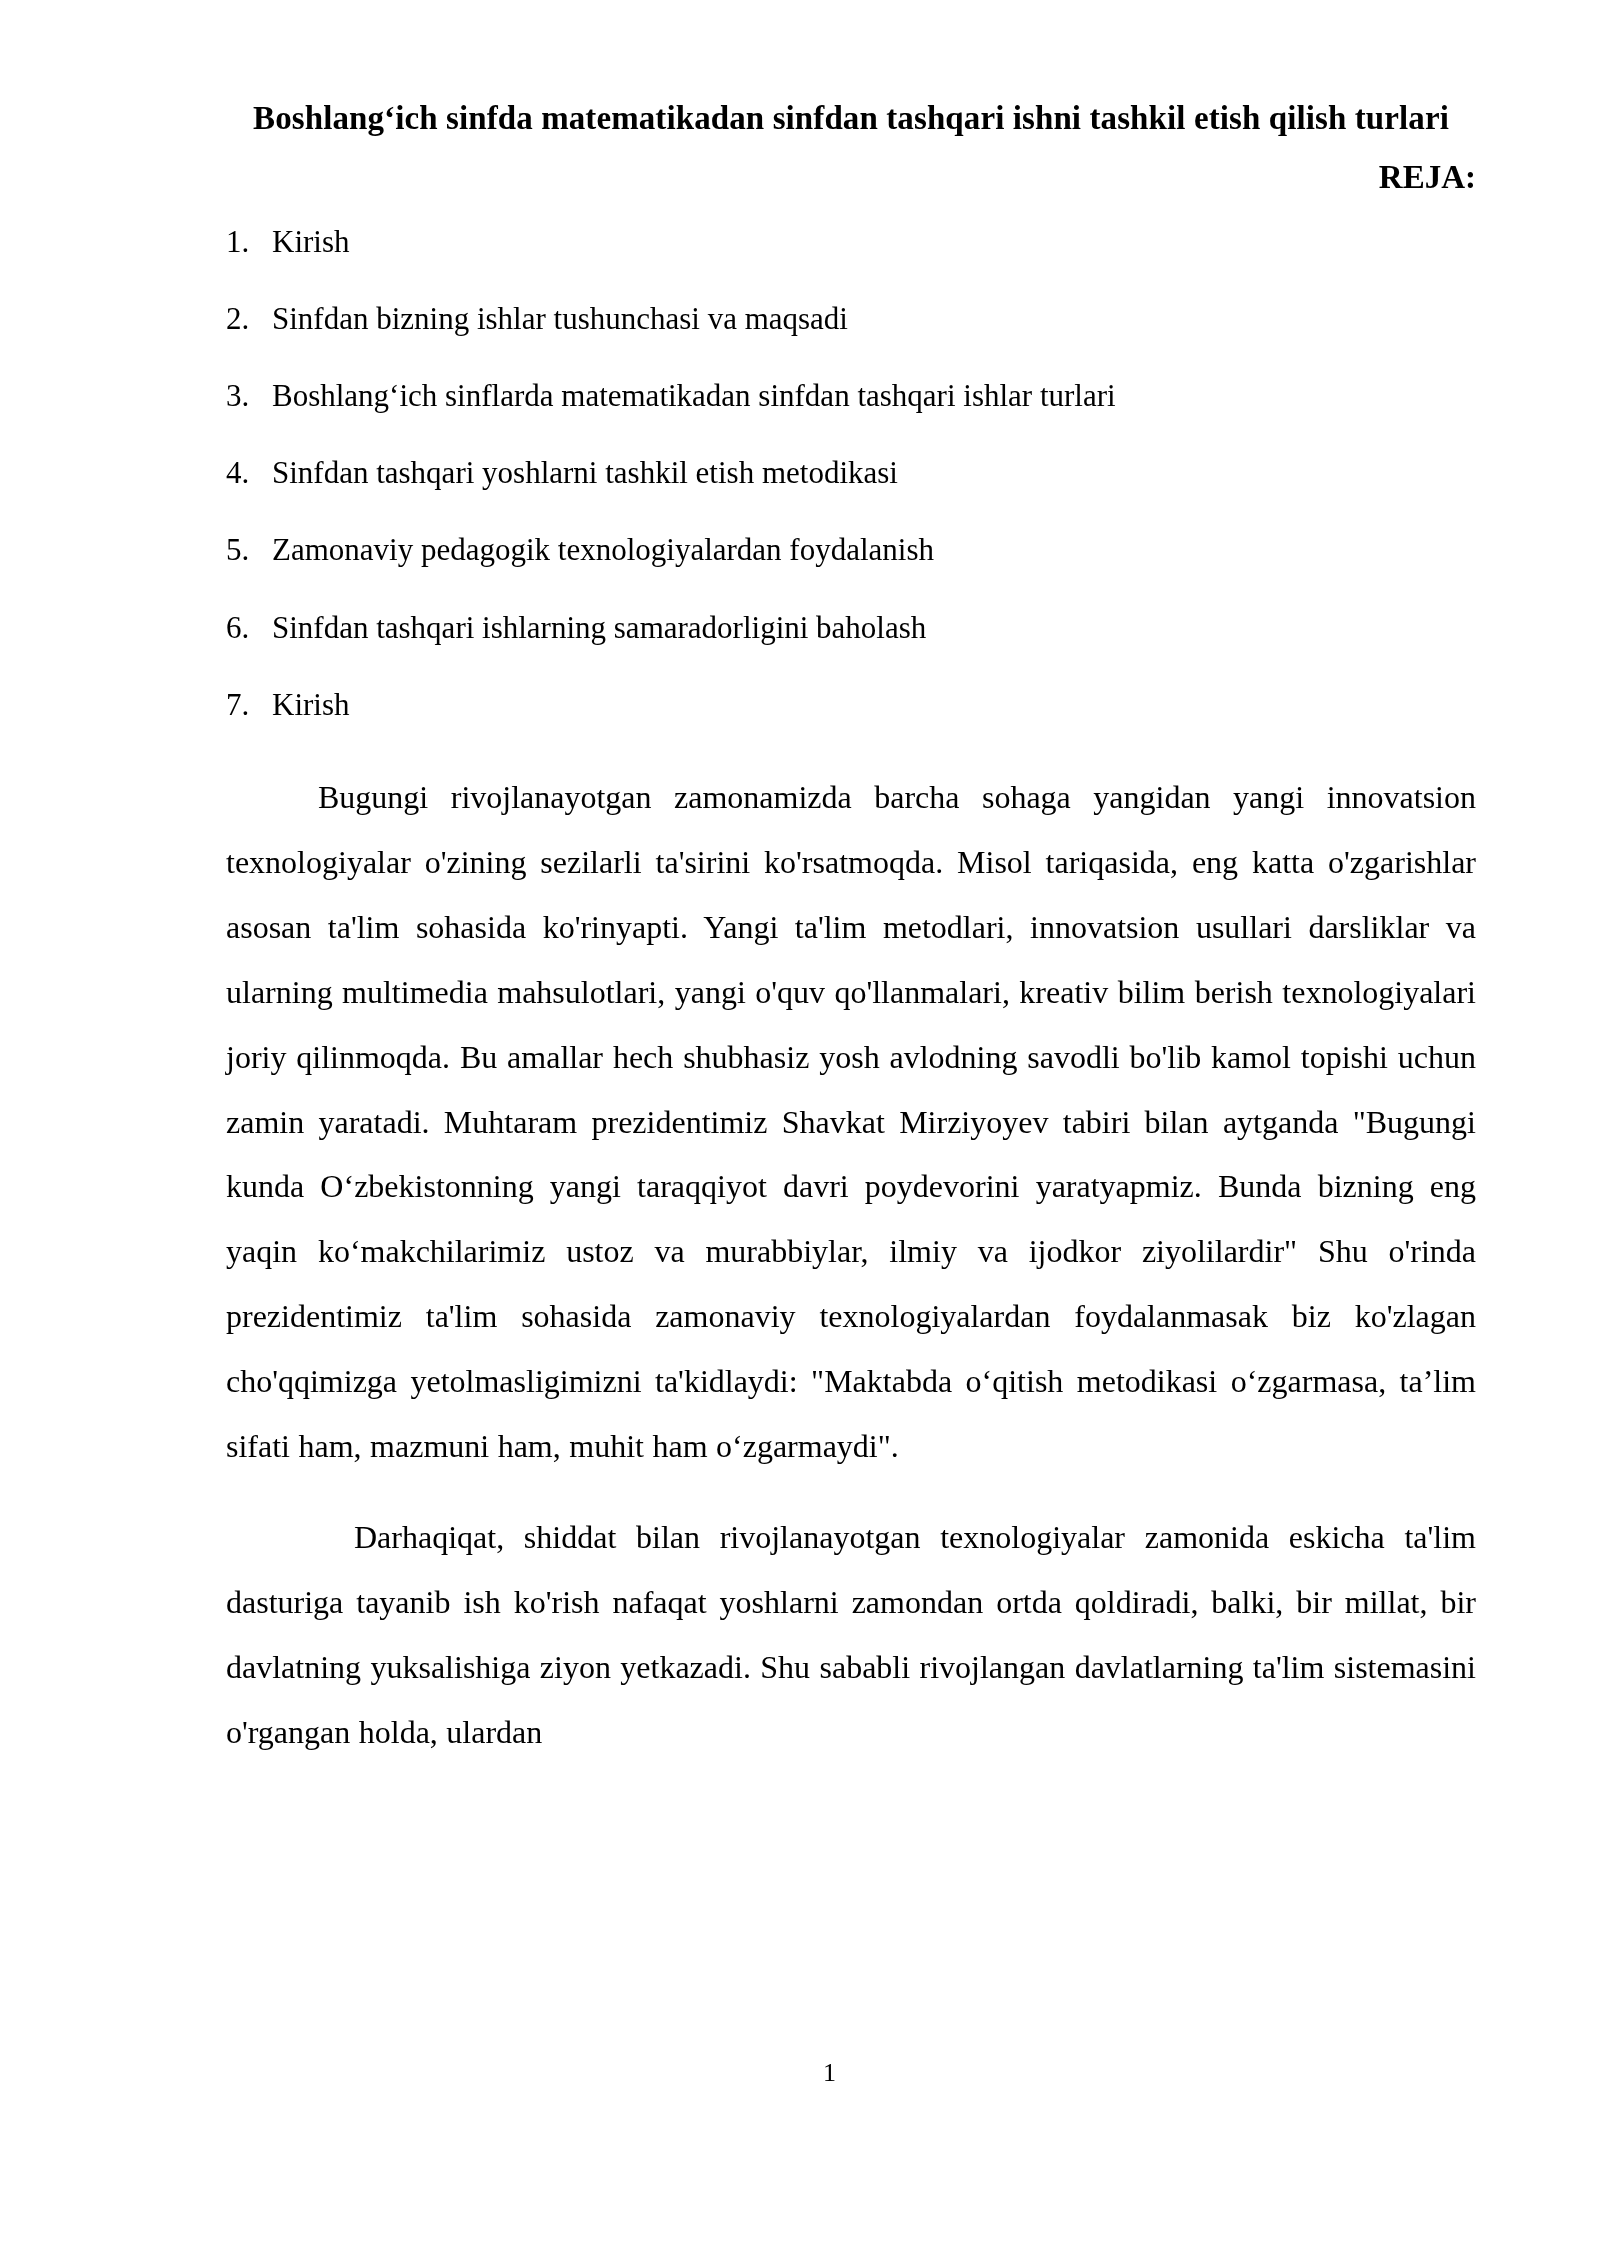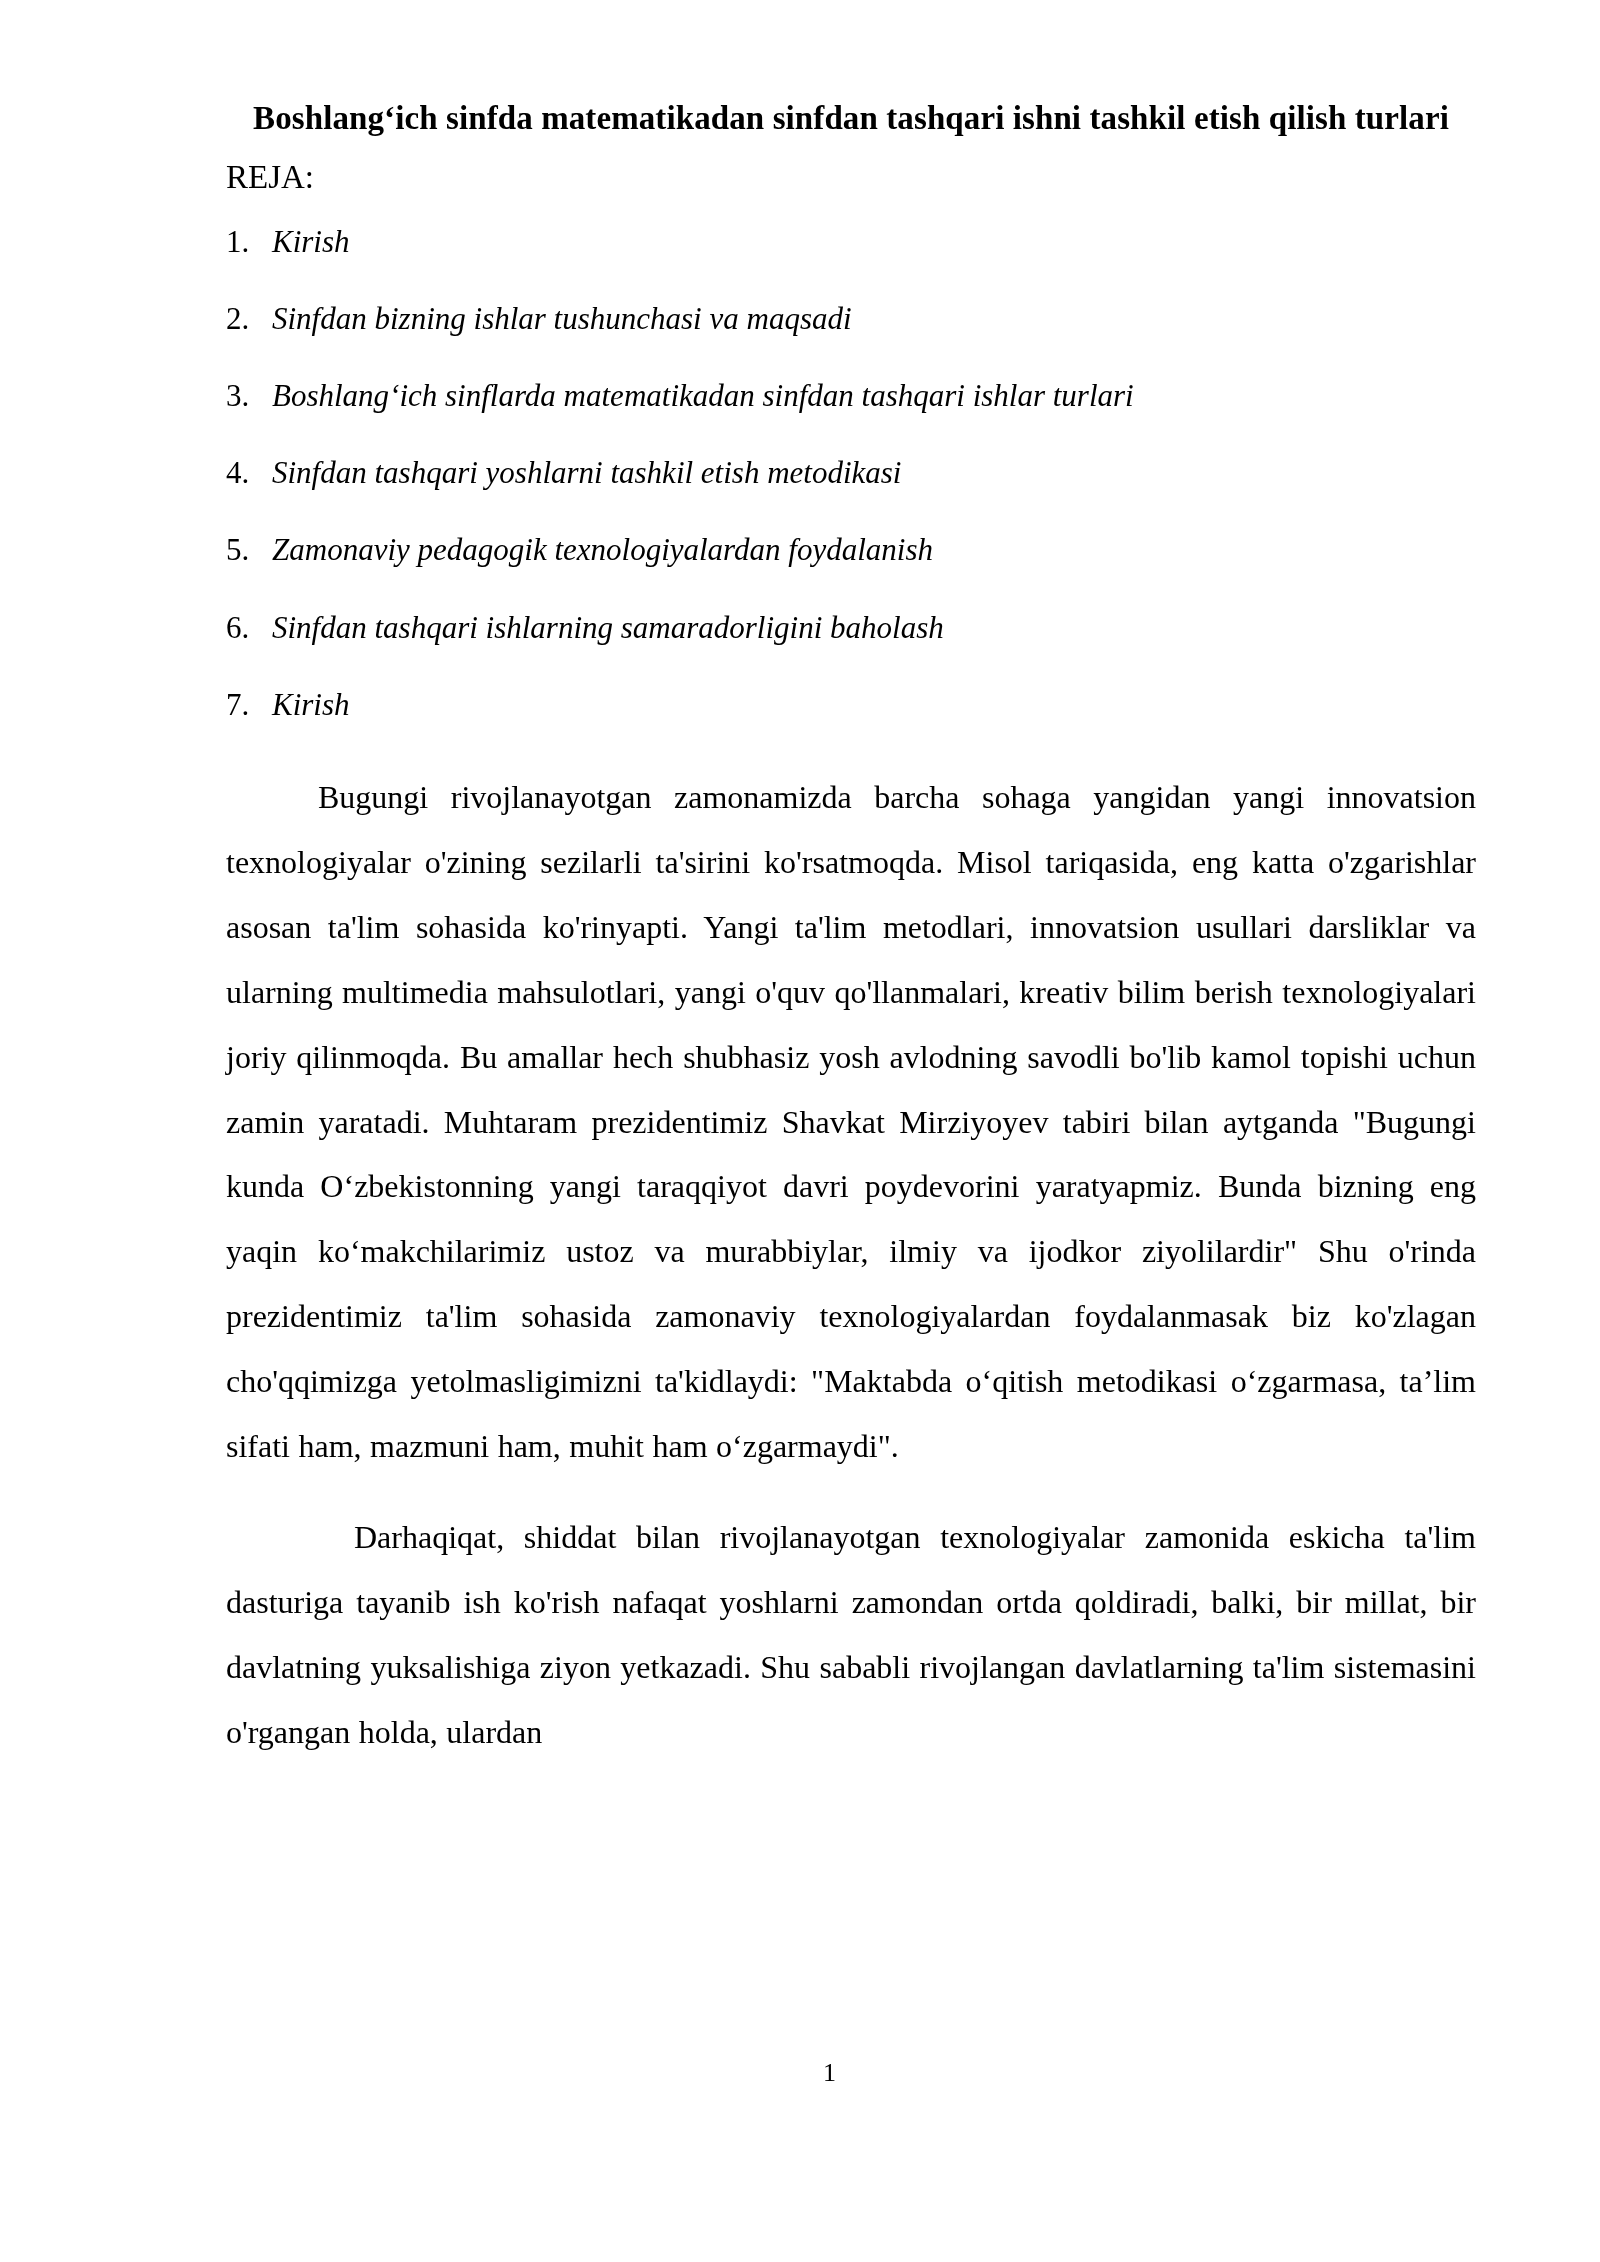--- a/index.html
+++ b/index.html
@@ -31,22 +31,22 @@
   .doc-title {
     font-size: 33px;
     font-weight: bold;
     text-align: center;
     line-height: 1.35;
     margin: 0 0 0 0;
     letter-spacing: 0.1px;
   }
   .reja-heading {
     font-size: 33px;
-    font-weight: normal;
-    text-align: left;
+    font-weight: bold;
+    text-align: right;
     line-height: 1.35;
     margin: 14px 0 0 0;
   }
 
   
   .plan-list {
     list-style: none;
     margin: 26px 0 0 0;
     padding: 0;
   }
@@ -57,21 +57,20 @@
     line-height: 1.1;
     margin: 0 0 43px 0;
   }
   .plan-num {
     width: 46px;
     flex: 0 0 46px;
     text-align: left;
   }
   .plan-text {
     flex: 1 1 auto;
-    font-style: italic;
   }
 
   
   .body-par {
     font-size: 32px;
     line-height: 2.03;
     text-align: justify;
     text-justify: inter-word;
     margin: 0;
     text-indent: 92px;

